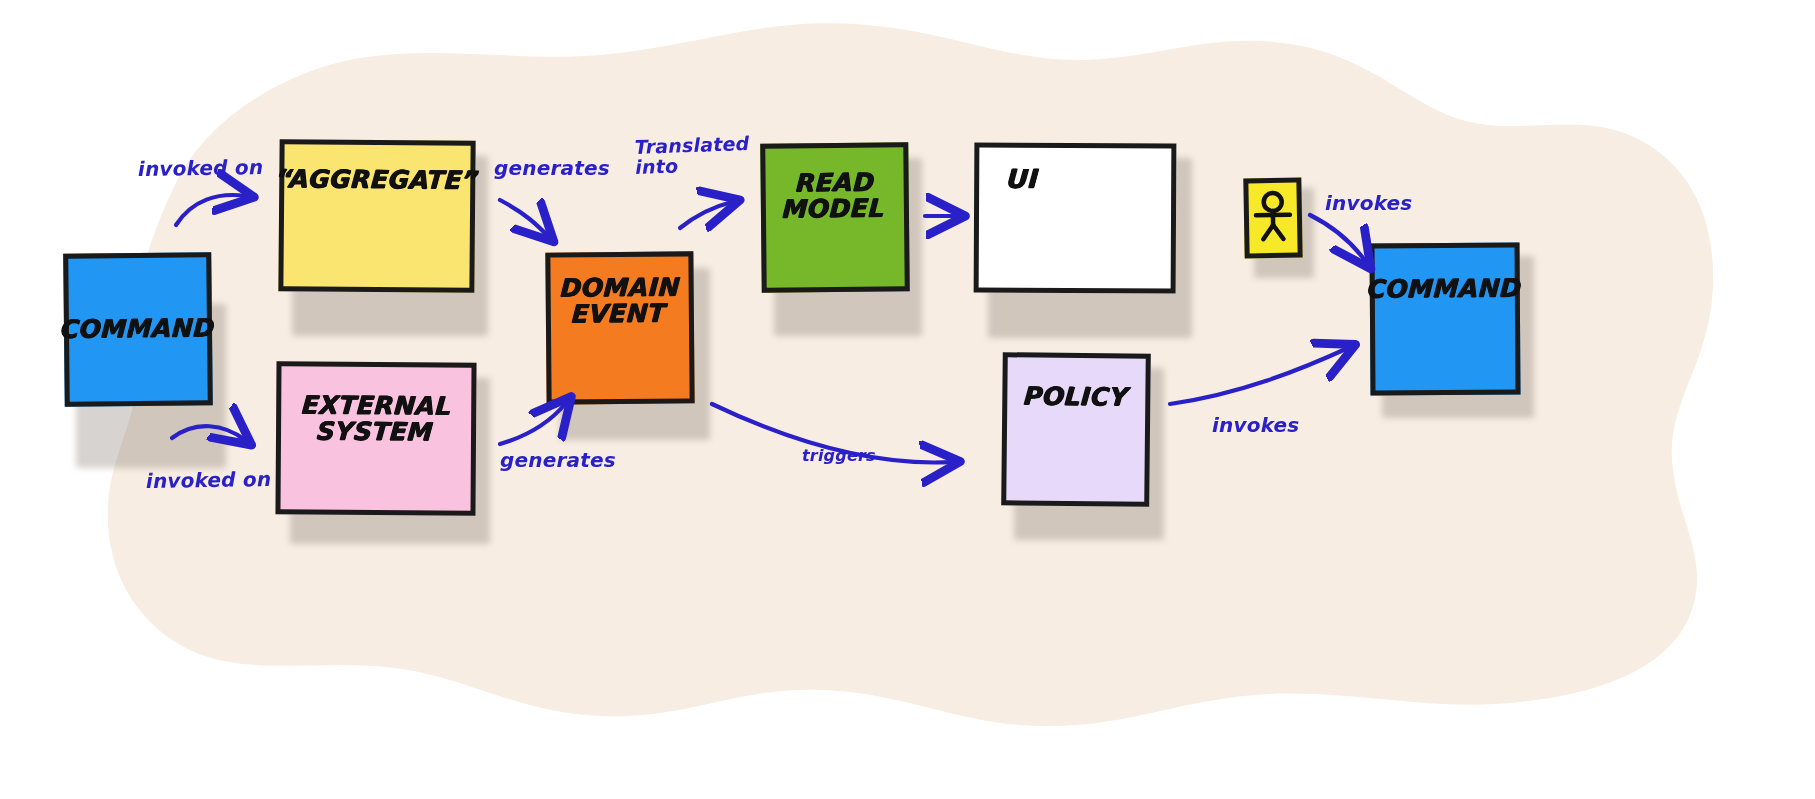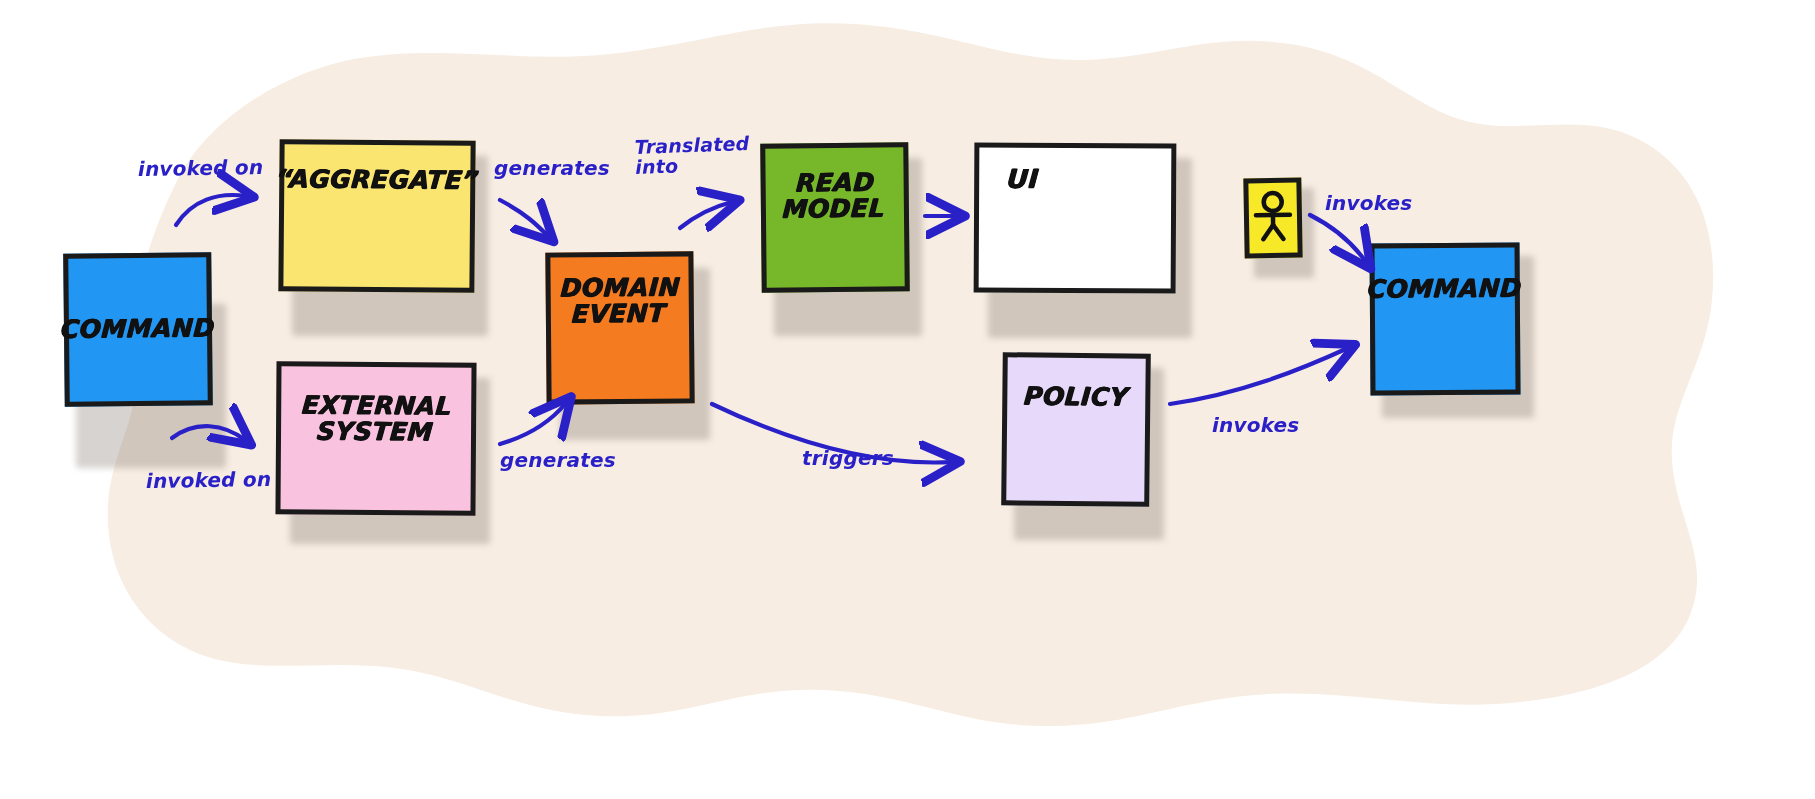--- a/index.html
+++ b/index.html
@@ -130,17 +130,17 @@
       <path d="M 1310,215 C 1340,230 1356,248 1366,262"></path>
     </g>
   </svg>
 
   <div class="alabel" style="left:138px;top:158px;font-size:20px;transform:rotate(-1deg);">invoked on</div>
   <div class="alabel" style="left:146px;top:470px;font-size:20px;transform:rotate(-1deg);">invoked on</div>
   <div class="alabel" style="left:494px;top:158px;font-size:20px;">generates</div>
   <div class="alabel" style="left:500px;top:450px;font-size:20px;">generates</div>
   <div class="alabel" style="left:635px;top:136px;font-size:19px;transform:rotate(-2deg);">Translated
 into</div>
-  <div class="alabel" style="left:802px;top:448px;font-size:20px;">triggers</div>
+  <div class="alabel" style="left:802px;top:448px;font-size:16px;">triggers</div>
   <div class="alabel" style="left:1212px;top:415px;font-size:20px;">invokes</div>
   <div class="alabel" style="left:1325px;top:193px;font-size:20px;">invokes</div>
 
 </div>
 
 </body></html>

